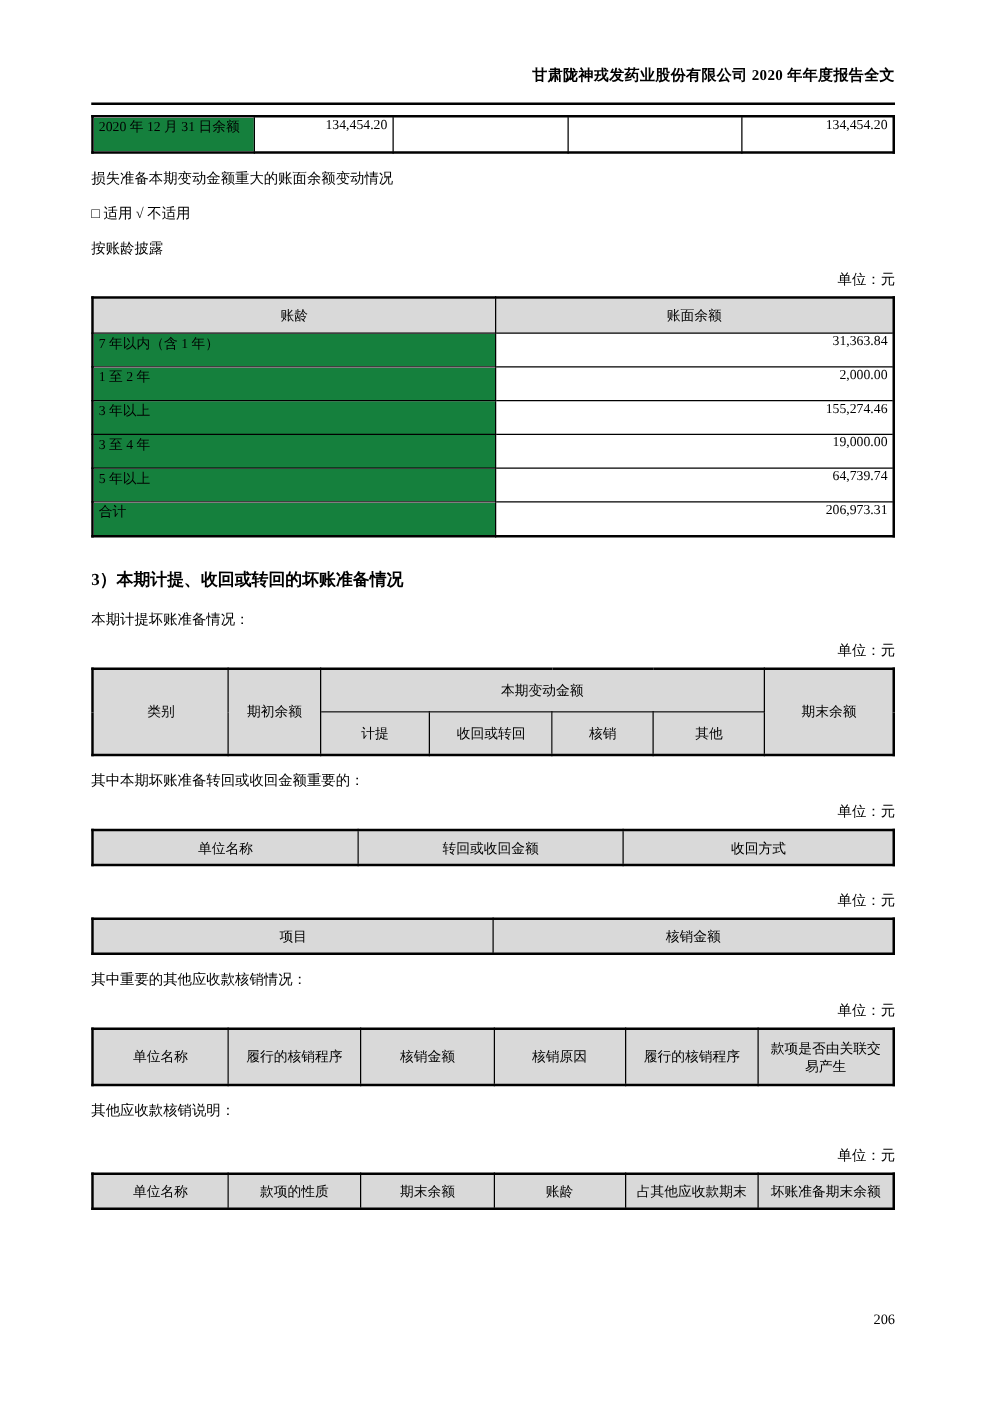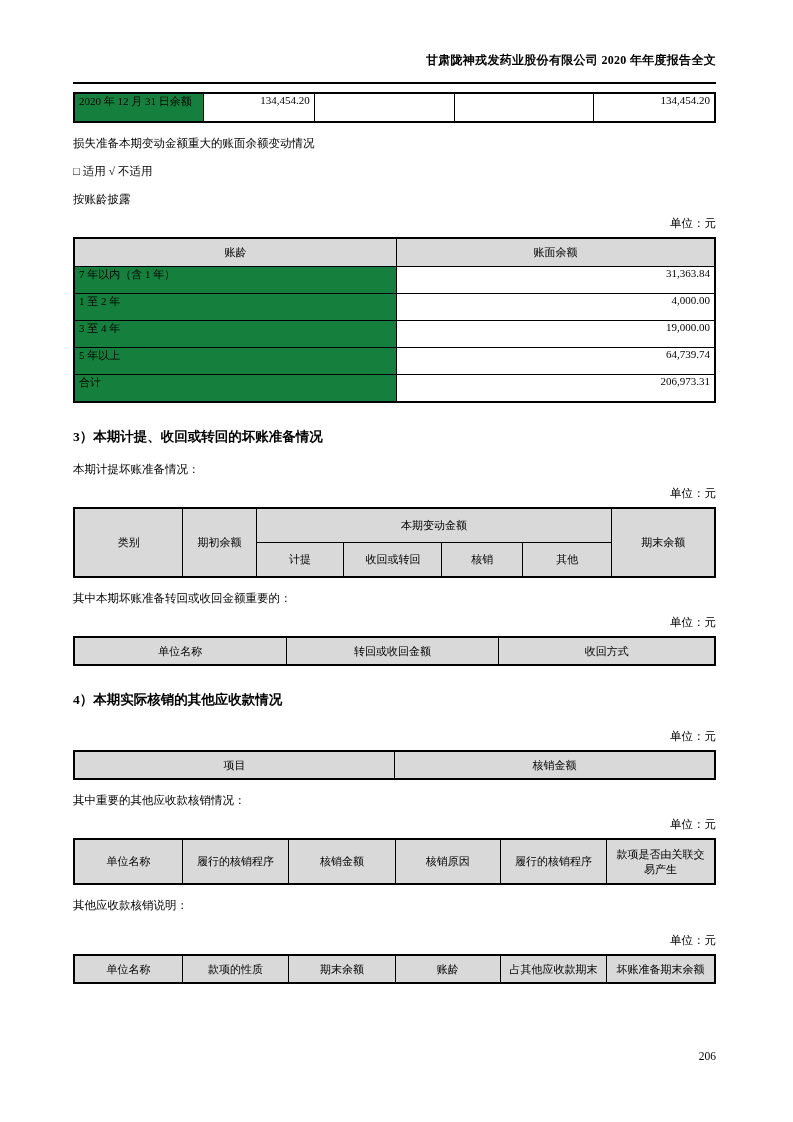--- a/index.html
+++ b/index.html
@@ -129,21 +129,25 @@
         <tr class="hdr-row">
       <td class="hdr">账龄</td>
       <td class="hdr">账面余额</td>
     </tr>
     <tr>
       <td class="gray lbl">7 年以内（含 1 年）</td>
       <td class="num">31,363.84</td>
     </tr>
     <tr>
       <td class="gray lbl">1 至 2 年</td>
-      <td class="num">4,000.00</td>
+      <td class="num">2,000.00</td>
+    </tr>
+    <tr>
+      <td class="gray lbl">3 年以上</td>
+      <td class="num">155,274.46</td>
     </tr>
     <tr>
       <td class="gray lbl indent">3 至 4 年</td>
       <td class="num">19,000.00</td>
     </tr>
     <tr>
       <td class="gray lbl indent">5 年以上</td>
       <td class="num">64,739.74</td>
     </tr>
     <tr>
@@ -196,21 +200,20 @@
       </colgroup>
     <tbody>
         <tr class="row1">
       <td class="hdr">单位名称</td>
       <td class="hdr">转回或收回金额</td>
       <td class="hdr">收回方式</td>
     </tr>
   </tbody>
     </table>
 
-  <h3 class="sec-heading">4）本期实际核销的其他应收款情况</h3>
 
   <div class="unit-label" style="margin-top:20px;">单位：元</div>
 
   <table class="tbl">
     <colgroup>
         <col style="width:50%">
         <col style="width:50%">
       </colgroup>
     <tbody>
         <tr class="row1">

